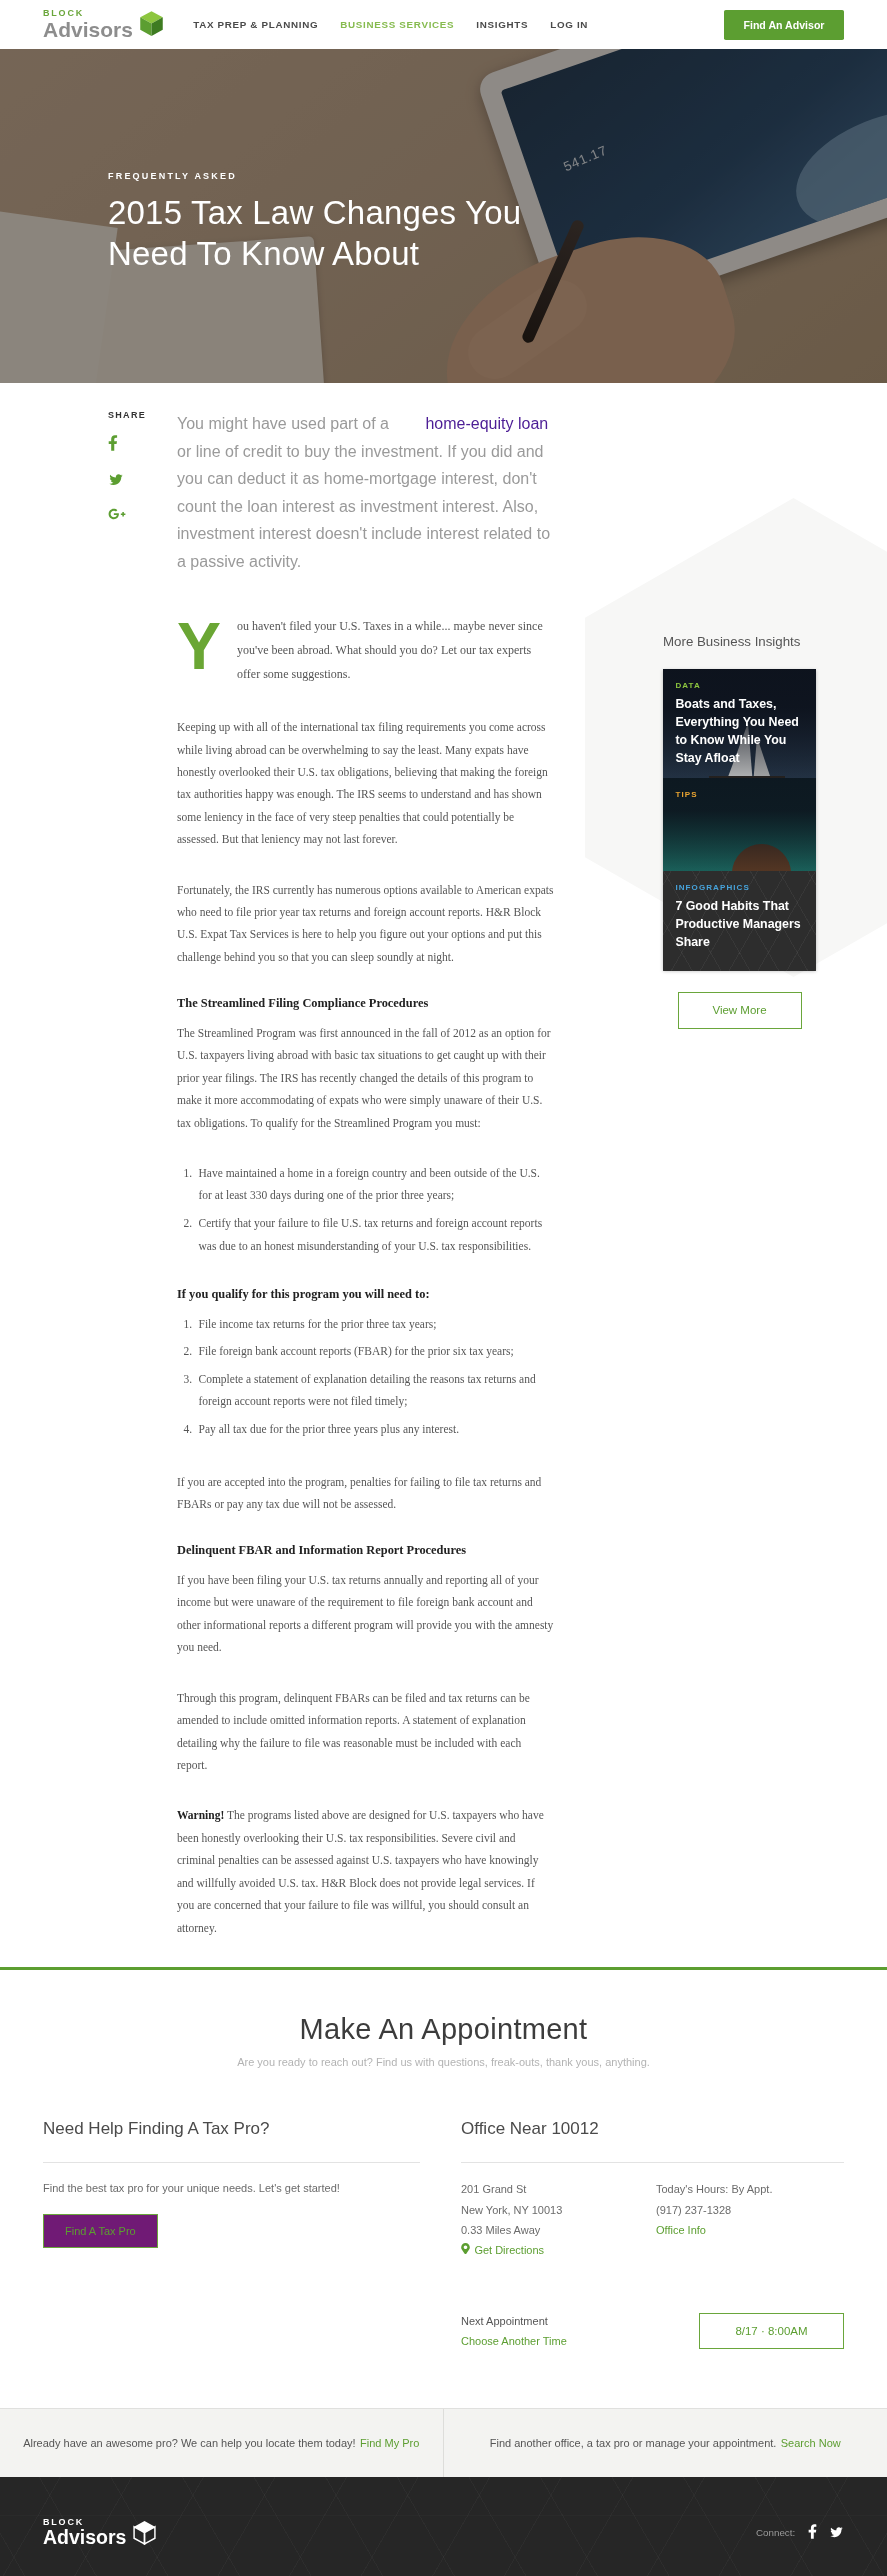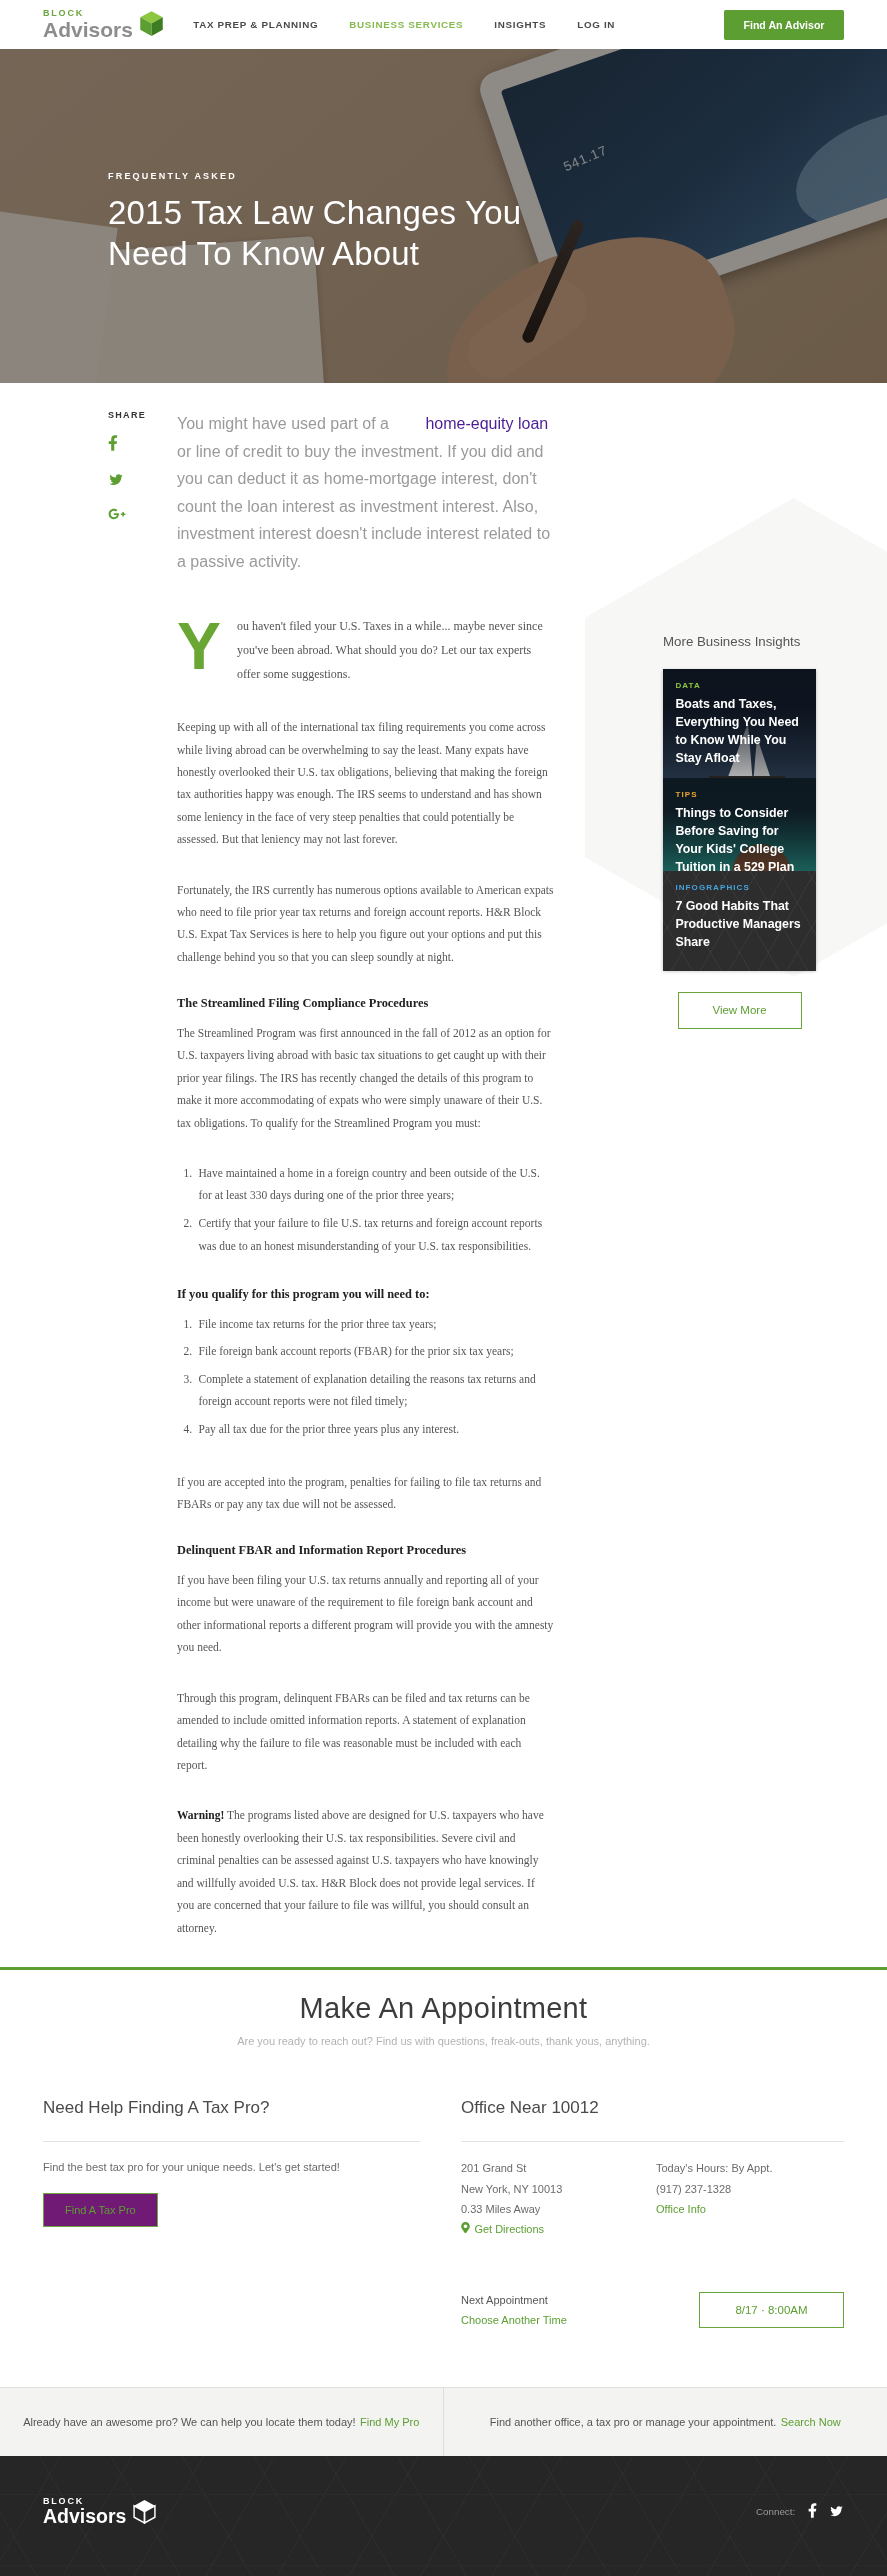--- a/index.html
+++ b/index.html
@@ -5,21 +5,21 @@
   * { margin:0; padding:0; box-sizing:border-box; }
   html,body { width:887px; background:#fff; font-family:"Liberation Sans",sans-serif; color:#444; }
 
   
   .header { height:49px; display:flex; align-items:center; padding:0 43px; background:#fff; position:relative; z-index:5; }
   .logo { display:flex; align-items:flex-end; cursor:pointer; }
   .logo-text { line-height:1; }
   .logo-block { display:block; font-size:9px; font-weight:bold; letter-spacing:1.8px; color:#6aa63b; margin-bottom:0.9px; }
   .logo-advisors { display:block; font-size:21px; font-weight:bold; color:#8d8d8d; letter-spacing:0; }
   .logo-cube { margin-left:5.3px; }
-  .nav { display:flex; align-items:center; margin-left:28px; gap:31px; }
+  .nav { display:flex; align-items:center; margin-left:28px; gap:22px; }
   .nav a { font-size:9.8px; letter-spacing:0.7px; color:#4a4a4a; text-decoration:none; font-weight:bold; }
   .nav a.active { color:#86bb4f; }
   .btn-advisor { margin-left:auto; background:#5c9e31; color:#fff; font-size:10.6px; font-weight:bold; border:none; border-radius:1.8px; padding:9px 19.5px; cursor:pointer; }
 
   
   .hero { position:relative; height:334px; overflow:hidden; background:#b7a28a; }
   .hero-desk { position:absolute; inset:0; background:linear-gradient(140deg,#c5ad93 0%,#bda58b 45%,#b09878 100%); }
   .hero-paper { position:absolute; left:-53px; bottom:-35px; width:373px; height:169px; background:#ece5d8; border-radius:5.3px; transform:rotate(-4deg); box-shadow:0 1.8px 7px rgba(0,0,0,.2); }
   .hero-paper2 { position:absolute; left:-27px; top:169px; width:133px; height:177px; background:#efe9dd; transform:rotate(8deg); }
   .hero-hand { position:absolute; right:151px; bottom:-62px; width:293px; height:195px; background:#cda283; border-radius:50% 40% 45% 50%; transform:rotate(-18deg); }
@@ -70,21 +70,21 @@
   .card2 { height:93px; } .card2 .card-bg { background:linear-gradient(#14504c,#1f7a6e); }
   .girl-face { position:absolute; right:30px; bottom:-23px; width:48px; height:48px; border-radius:50%; background:#f0c39c; }
   .girl-hair { position:absolute; right:25px; bottom:-3.5px; width:59px; height:30px; border-radius:30px 30px 0 0; background:#6b4226; }
   .card3 { height:100px; } .card3 .card-bg { background:#2d2d2d;
       background-image:repeating-linear-gradient(60deg,rgba(255,255,255,.05) 0 0.9px,transparent 0.9px 25px),
                        repeating-linear-gradient(-60deg,rgba(255,255,255,.05) 0 0.9px,transparent 0.9px 25px); }
   .view-more { display:block; margin:21px auto 0; width:124px; padding:11.5px 0; text-align:center; background:#fff; border:0.9px solid #6aa63b; color:#5c9e31; font-size:11.5px; cursor:pointer; }
 
   
   .green-rule { height:2.7px; background:#5c9e31; }
-  .appt { padding:22px 43px 57px; background:#fff; }
+  .appt { padding:43px 43px 57px; background:#fff; }
   .appt-title { text-align:center; font-size:29px; font-weight:400; color:#3c3c3c; letter-spacing:0.3px; }
   .appt-sub { text-align:center; font-size:11px; color:#b3b3b3; margin-top:10.6px; }
   .appt-cols { display:flex; margin-top:51px; }
   .appt-left { width:377px; flex:none; }
   .appt-right { flex:1; margin-left:41px; }
   .appt-h { font-size:17px; font-weight:400; color:#4a4a4a; }
   .appt hr { border:none; border-top:0.9px solid #e3e3e3; margin:23px 0 16px; }
   .appt-text { font-size:11px; color:#6b6b6b; line-height:1.7; }
   .btn-outline { display:inline-block; margin-top:16px; padding:9.8px 21px; border:0.9px solid #6aa63b; color:#5c9e31; background:#701a75; font-size:11px; cursor:pointer; }
   .office-grid { display:flex; }
@@ -235,21 +235,20 @@
         </div>
       </div>
       <div class="card card2">
         <div class="card-bg">
           <span class="girl-face"></span>
             <span class="girl-hair"></span>
         </div>
         <div class="card-grad"></div>
         <div class="card-inner">
           <div class="card-tag tag-tips">TIPS</div>
-          <div class="card-title">Things to Consider Before Saving for Your Kids' College Tuition in a 529 Plan</div>
         </div>
       </div>
       <div class="card card3">
         <div class="card-bg"></div>
         <div class="card-inner">
           <div class="card-tag tag-info">INFOGRAPHICS</div>
           <div class="card-title">7 Good Habits That Productive Managers Share</div>
         </div>
       </div>
     </div>

